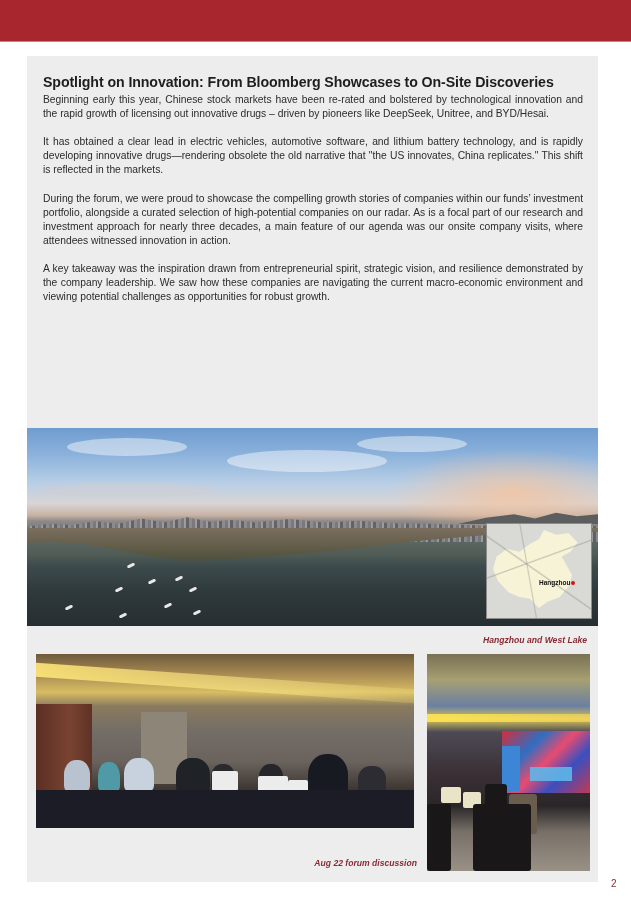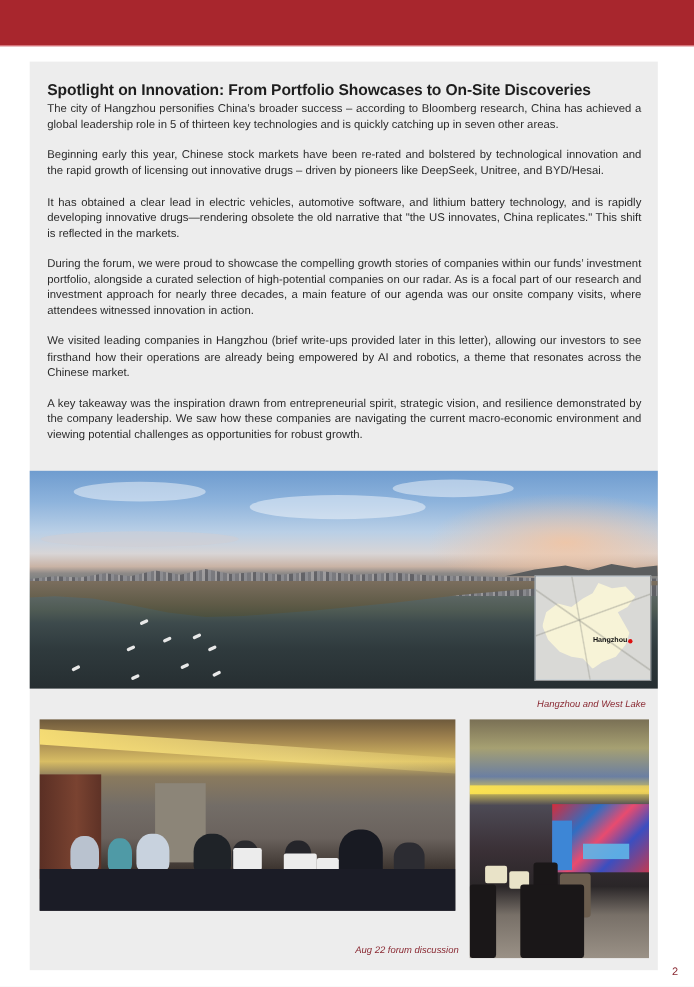--- a/index.html
+++ b/index.html
@@ -91,20 +91,21 @@
     position: absolute; left: 52px; top: 55px;
     font-size: 6.5px; font-weight: bold; color: #111;
   }
   .map-dot {
     position: absolute; left: 84px; top: 57px; width: 4px; height: 4px;
     background: #d11; border-radius: 50%;
   }
   .caption {
     position: absolute; font-size: 8.6px; font-style: italic; color: #8a2a33;
     white-space: nowrap;
+    font-weight: bold;
   }
   .caption-pano { right: 44px; top: 635px; }
   .caption-forum { right: 214px; top: 858px; }
 
   
   .photo-left {
     position: absolute; left: 36px; top: 654px; width: 378px; height: 174px;
     overflow: hidden;
     background: linear-gradient(180deg, #6e5a3c 0%, #a0834f 10%, #d8bd64 22%, #8a7a5e 30%, #736d67 45%, #6a625d 62%, #3d3530 78%, #1e1d24 100%);
   }
@@ -159,28 +160,26 @@
     position: absolute; left: 611px; top: 878px; font-size: 10px; color: #8a2a33;
   }
 </style>
 </head>
 <body>
 
 <div class="top-bar"></div>
 
 <div class="panel"></div>
 
-<div class="title">Spotlight on Innovation: From Portfolio Showcases to On-Site Discoveries</div>
+<div class="title">Spotlight on Innovation: From Bloomberg Showcases to On-Site Discoveries</div>
 
 <div class="body-text">
-  <p>The city of Hangzhou personifies China’s broader success – according to Bloomberg research, China has achieved a global leadership role in 5 of thirteen key technologies and is quickly catching up in seven other areas.</p>
   <p>Beginning early this year, Chinese stock markets have been re-rated and bolstered by technological innovation and the rapid growth of licensing out innovative drugs – driven by pioneers like DeepSeek, Unitree, and BYD/Hesai.</p>
   <p>It has obtained a clear lead in electric vehicles, automotive software, and lithium battery technology, and is rapidly developing innovative drugs—rendering obsolete the old narrative that "the US innovates, China replicates." This shift is reflected in the markets.</p>
   <p>During the forum, we were proud to showcase the compelling growth stories of companies within our funds’ investment portfolio, alongside a curated selection of high-potential companies on our radar. As is a focal part of our research and investment approach for nearly three decades, a main feature of our agenda was our onsite company visits, where attendees witnessed innovation in action.</p>
-  <p>We visited leading companies in Hangzhou (brief write-ups provided later in this letter), allowing our investors to see firsthand how their operations are already being empowered by AI and robotics, a theme that resonates across the Chinese market.</p>
   <p class="last">A key takeaway was the inspiration drawn from entrepreneurial spirit, strategic vision, and resilience demonstrated by the company leadership. We saw how these companies are navigating the current macro-economic environment and viewing potential challenges as opportunities for robust growth.</p>
 </div>
 
 <div class="panorama">
   <div class="pano-glow"></div>
   <div class="pano-cloud" style="left:40px;top:10px;width:120px;height:18px;"></div>
   <div class="pano-cloud" style="left:200px;top:22px;width:160px;height:22px;"></div>
   <div class="pano-cloud" style="left:330px;top:8px;width:110px;height:16px;"></div>
   <div class="pano-cloud" style="left:10px;top:55px;width:180px;height:14px;background:rgba(210,205,210,0.5);"></div>
   <div class="pano-hills"></div>

